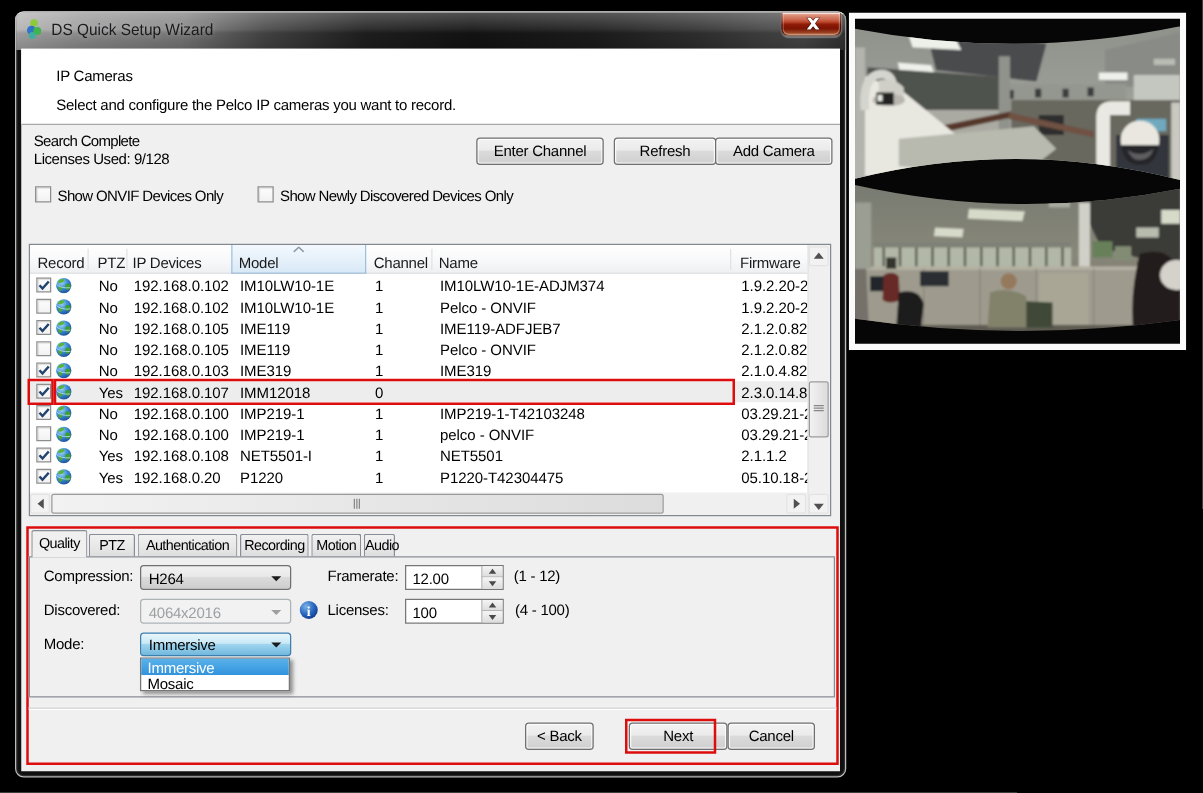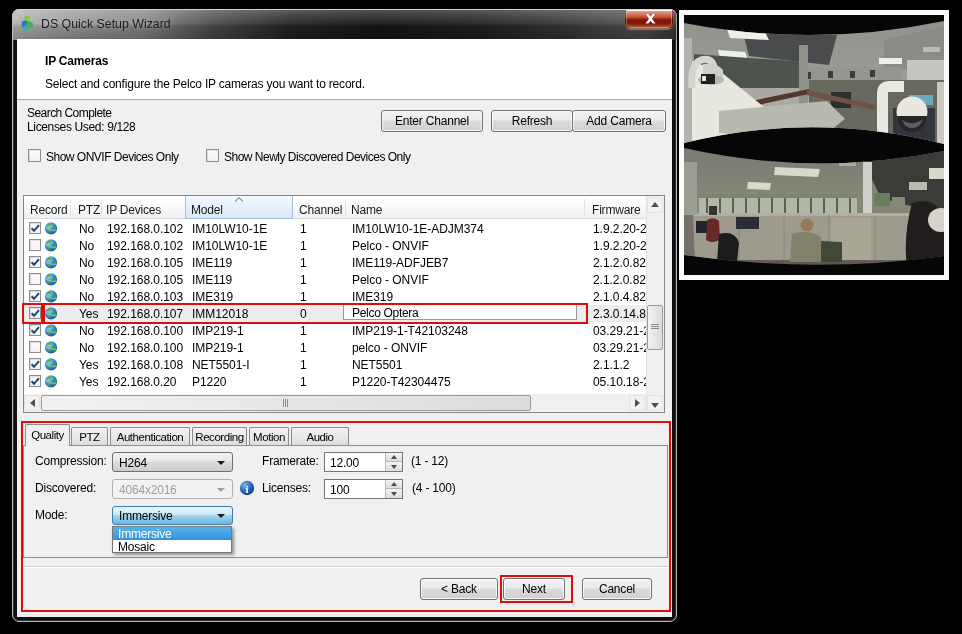--- a/index.html
+++ b/index.html
@@ -14,21 +14,21 @@
 #title{position:absolute;left:41px;top:16px;color:#1b1b1d;font-size:13px;z-index:3;transform:scaleX(0.95);transform-origin:0 0;white-space:pre;text-shadow:0 0 5px rgba(255,255,255,0.35)}
 #appicon{position:absolute;left:20px;top:15px;z-index:3}
 #closebtn{position:absolute;left:625px;top:10px;width:48px;height:19px;z-index:4;
  border:1px solid #24090273;border-top:none;border-radius:0 0 6px 6px;
  background:linear-gradient(to bottom,#edbcab 0,#da8b75 14%,#ca6148 34%,#b03a20 46%,#8e1a06 52%,#7c1403 72%,#9c4423 90%,#bc6f3f 100%);
  box-shadow:inset 0 1px 0 rgba(255,255,255,0.75), inset 0 0 0 1px rgba(255,255,255,0.3), 0 1px 1px rgba(255,255,255,0.35)}
 #closebtn svg{position:absolute;left:19px;top:4px}
 #client{position:absolute;left:17px;top:39px;width:655px;height:578px;background:#f0f0f0}
 #whiteband{position:absolute;left:17px;top:39px;width:655px;height:61px;background:#fff;border-bottom:1px solid #a8a8a8}
 .t12{position:absolute;font-size:12px;color:#000;white-space:pre;letter-spacing:-0.2px}
-.bold{font-weight:bold}
+.bold{font-weight:normal}
 .btn{position:absolute;height:22px;border:1px solid #707070;border-radius:3px;color:#000;
  background:linear-gradient(to bottom,#f2f2f2 0,#ebebeb 45%,#dbdbdb 50%,#cfcfcf 100%);
  font-size:12px;text-align:center;line-height:20px;letter-spacing:-0.2px;
  box-shadow:inset 0 0 0 1px rgba(255,255,255,0.8)}
 .cb{position:absolute;width:13px;height:13px;background:linear-gradient(to bottom,#fdfdfd,#f2f2f2);border:1px solid #8e8e8e;box-shadow:inset 1px 1px 1px rgba(0,0,0,0.12)}
 .cb svg{position:absolute;left:-1px;top:-1px}
 #table{position:absolute;left:23px;top:195px;width:642px;height:218px;background:#fff;border:1px solid #828790}
 #thead{position:absolute;left:24px;top:196px;width:622px;height:23px;
  background:linear-gradient(to bottom,#ffffff,#f7f8f9 60%,#eef0f1);border-bottom:1px solid #d9dbde}
 .hsep{position:absolute;top:199px;height:17px;width:1px;background:#e0e2e5}
@@ -262,21 +262,20 @@
 <circle cx="7" cy="7.4" r="6.1" fill="url(#gb)"></circle>
 <path d="M3.2,3.2 Q5.5,1.6 7.8,2.6 Q7.2,4.6 5.2,5.2 Q3.4,5.6 2.4,4.8 Z" fill="#59b33a"></path>
 <path d="M8.6,6.2 Q11.2,5.4 12.6,7.2 Q12.4,9.8 10.4,11.2 Q8.2,10.4 8.0,8.4 Z" fill="#3f9e33"></path>
 <path d="M3.0,8.2 Q5.0,7.6 6.2,9.0 Q5.8,11.2 4.0,11.8 Q2.2,10.4 3.0,8.2 Z" fill="#4aa838"></path>
 <path d="M1.2,6.4 Q4,9.8 12.4,9.2" stroke="#cfe8fa" stroke-width="0.7" fill="none" opacity="0.8"></path>
 </svg></span>
       <span class="tc" style="left:55px">Yes</span>
       <span class="tc" style="left:83px">192.168.0.107</span>
       <span class="tc" style="left:168px">IMM12018</span>
       <span class="tc" style="left:276px">0</span>
-      <span class="namebox">Pelco Optera</span>
       <span class="tc fwc" style="left:569px">2.3.0.14.83</span>
     </div>
 <div class="trow" style="top:322px;">
       <div class="cb cbt" style="left:5px;top:2px">
         <svg width="13" height="13" viewBox="0 0 13 13">
           <path d="M2.6,6.2 L5,8.8 L10,3.2" stroke="#21436e" stroke-width="2" fill="none"></path>
         </svg>
       </div>
       <span class="gi"><svg class="globe" width="14" height="14" viewBox="0 0 14 14">
 <defs>
@@ -393,21 +392,21 @@
 <div style="position:absolute;left:283px;top:399px;width:1px;height:8px;background:#888;box-shadow:2px 0 0 #888,4px 0 0 #888"></div>
 
 <div class="redbox" style="left:22px;top:303px;width:21px;height:21px"></div>
 <div class="redbox" style="left:43px;top:303px;width:545px;height:21px"></div>
 
 <div class="redbox" style="left:21px;top:421px;width:650px;height:191px"></div>
 <div class="tab" style="left:71px;width:37px">PTZ</div>
 <div class="tab" style="left:110px;width:80px">Authentication</div>
 <div class="tab" style="left:192px;width:55px">Recording</div>
 <div class="tab" style="left:249px;width:40px">Motion</div>
-<div class="tab" style="left:291px;width:58px">Audio</div>
+<div class="tab" style="left:291px;width:25px">Audio</div>
 <div id="tabpanel"></div>
 <div id="tabsel">Quality</div>
 
 <div class="t12" style="left:35px;top:454px">Compression:</div>
 <div class="combo" style="left:112px;top:452px">H264<span class="dar"></span></div>
 <div class="t12" style="left:262px;top:454px">Framerate:</div>
 <div class="spin" style="left:324px;top:452px">12.00<span class="ud">
       <span class="uar"></span>
     </span><span class="ud dn">
       <span class="dnar"></span>
@@ -436,22 +435,22 @@
 <div class="t12" style="left:412px;top:481px">(4 - 100)</div>
 
 <div class="t12" style="left:35px;top:508px">Mode:</div>
 <div id="modecombo">Immersive<span class="dar"></span></div>
 <div id="droplist">
     <div class="it sel">Immersive</div>
     <div class="it">Mosaic</div>
   </div>
 
 <div id="groove"></div>
-<div class="btn" style="left:420px;top:578px;width:78px">&lt; Back</div>
-<div class="btn" style="left:503px;top:578px;width:62px">Next</div>
+<div class="btn" style="left:420px;top:578px;width:55px">&lt; Back</div>
+<div class="btn" style="left:503px;top:578px;width:79px">Next</div>
 <div class="btn" style="left:582px;top:578px;width:70px">Cancel</div>
 <div class="redbox" style="left:500px;top:575px;width:73px;height:28px"></div>
 
 <svg id="photo" width="270" height="270" viewBox="0 0 270 270">
 <defs>
 <linearGradient id="ts" x1="0" y1="0" x2="0" y2="1">
  <stop offset="0" stop-color="#8e918a"></stop>
         <stop offset="0.45" stop-color="#9a9d96"></stop>
  <stop offset="0.75" stop-color="#aeaea6"></stop>
         <stop offset="1" stop-color="#c0c0b8"></stop>

